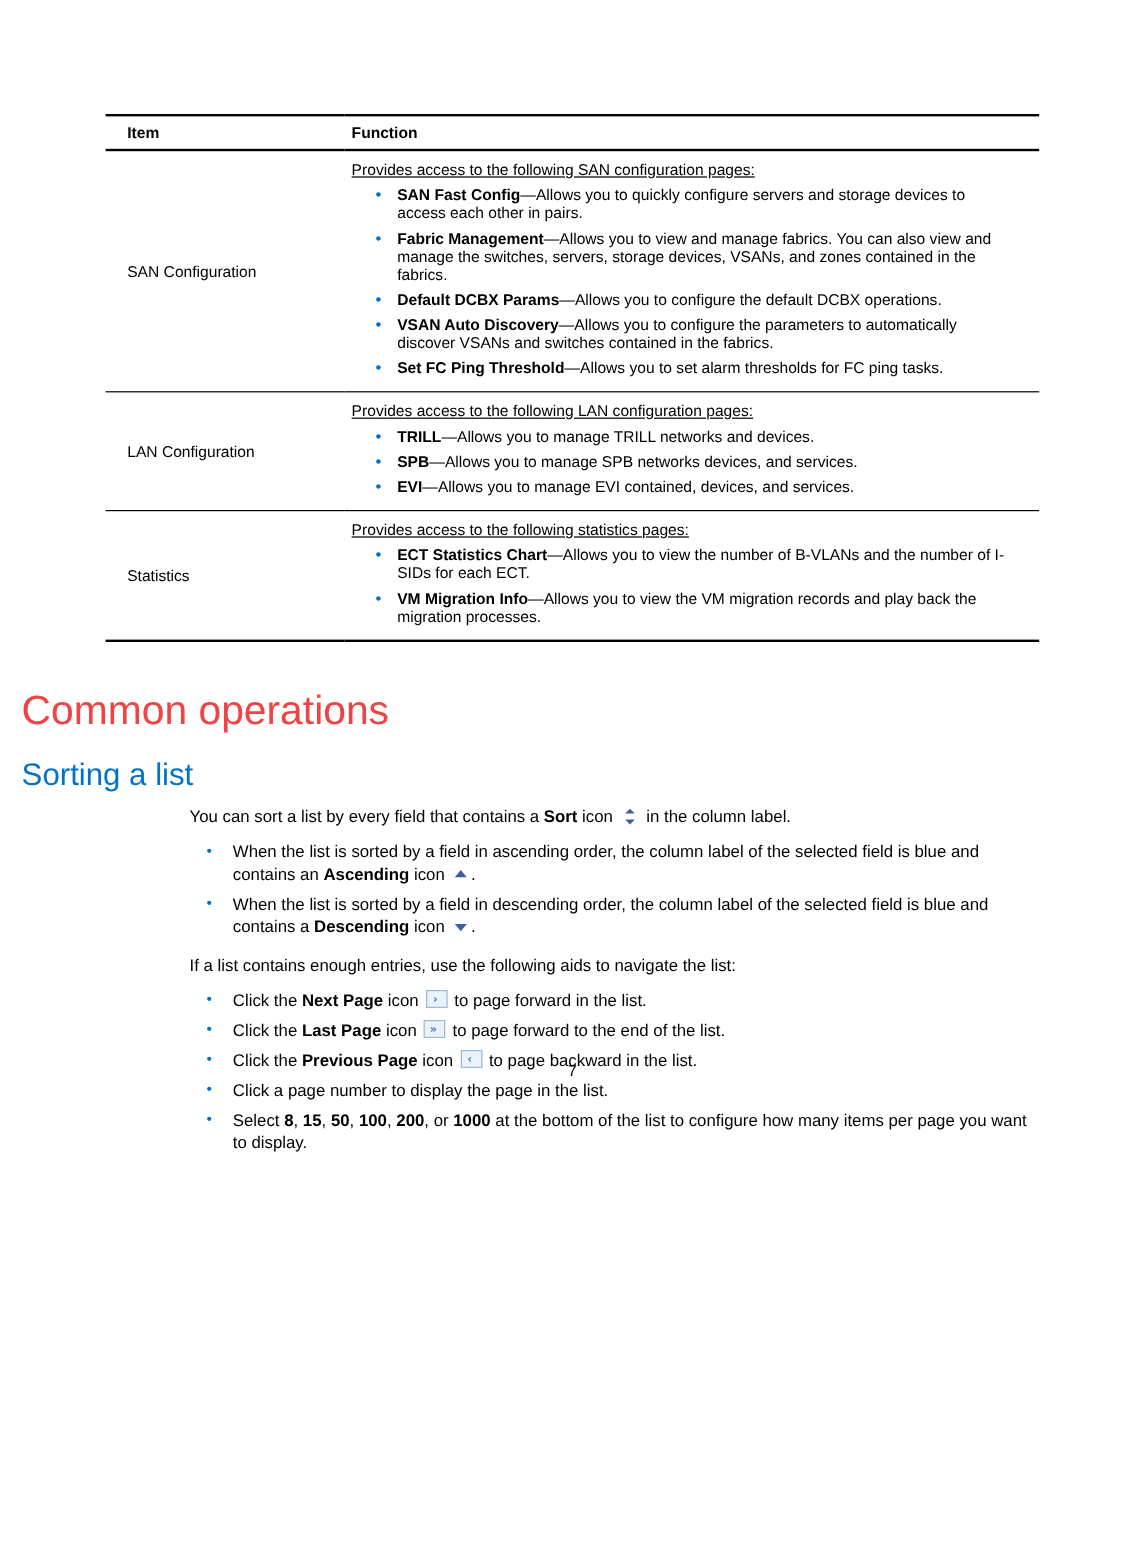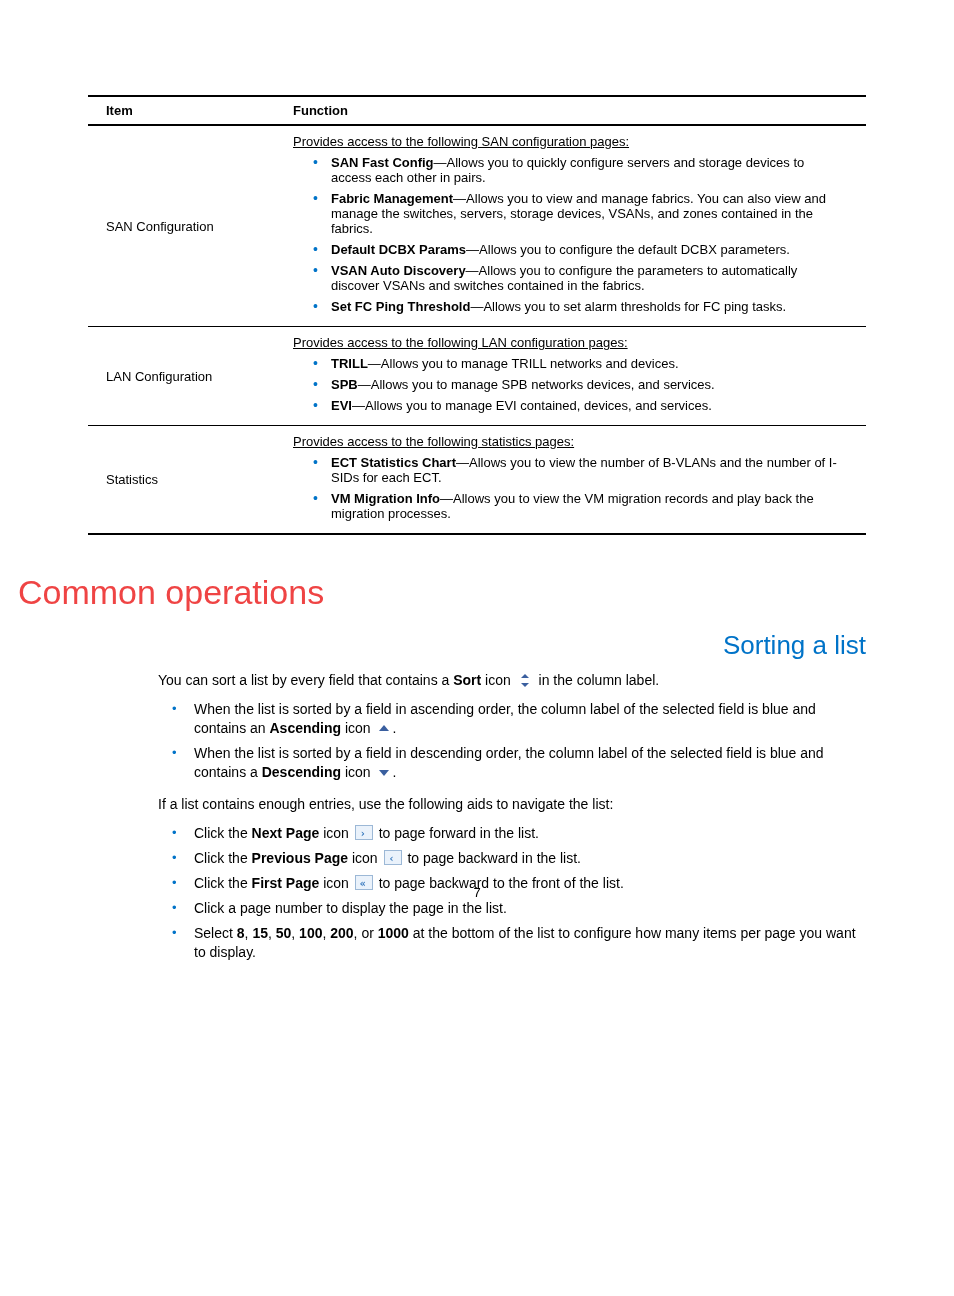--- a/index.html
+++ b/index.html
@@ -52,21 +52,20 @@
     color: #ef4444;
     font-weight: 300;
     font-size: 34px;
     margin: 38px 0 10px -70px;
   }
   h2 {
     color: #0073c8;
     font-weight: 300;
     font-size: 26px;
     margin: 18px 0 10px -70px;
-    text-align: right;
   }
   .body-text {
     font-size: 14px;
     margin: 0 0 10px 70px;
     line-height: 1.35;
   }
   ul.body-list {
     list-style: none;
     margin: 0 0 14px 70px;
     padding: 0;
@@ -158,21 +157,21 @@
       </tr>
     </thead>
     <tbody>
       <tr>
         <td class="item-cell">SAN Configuration</td>
         <td>
           <div class="intro">Provides access to the following SAN configuration pages:</div>
           <ul class="cell-list">
             <li><b>SAN Fast Config</b><span>—Allows you to quickly configure servers and storage devices to access each other in pairs.</span></li>
             <li><b>Fabric Management</b><span>—Allows you to view and manage fabrics. You can also view and manage the switches, servers, storage devices, VSANs, and zones contained in the fabrics.</span></li>
-            <li><b>Default DCBX Params</b><span>—Allows you to configure the default DCBX parameters.</span></li>
+            <li><b>Default DCBX Params</b><span>—Allows you to configure the default DCBX operations.</span></li>
             <li><b>VSAN Auto Discovery</b><span>—Allows you to configure the parameters to automatically discover VSANs and switches contained in the fabrics.</span></li>
             <li><b>Set FC Ping Threshold</b><span>—Allows you to set alarm thresholds for FC ping tasks.</span></li>
           </ul>
         </td>
       </tr>
       <tr>
         <td class="item-cell">LAN Configuration</td>
         <td>
           <div class="intro">Provides access to the following LAN configuration pages:</div>
           <ul class="cell-list">
@@ -213,24 +212,24 @@
   </ul>
 
 
   <p class="body-text">If a list contains enough entries, use the following aids to navigate the list:</p>
 
   <ul class="body-list">
     <li>
       <span>Click the </span><b>Next Page</b><span> icon </span><span class="icon-box"><span class="chev">›</span></span><span> to page forward in the list.</span>
     </li>
     <li>
+      <span>Click the </span><b>Last Page</b><span> icon </span><span class="icon-box"><span class="chev">»</span></span><span> to page forward to the end of the list.</span>
+    </li>
+    <li>
       <span>Click the </span><b>Previous Page</b><span> icon </span><span class="icon-box"><span class="chev">‹</span></span><span> to page backward in the list.</span>
-    </li>
-    <li>
-      <span>Click the </span><b>First Page</b><span> icon </span><span class="icon-box"><span class="chev">«</span></span><span> to page backward to the front of the list.</span>
     </li>
     <li>Click a page number to display the page in the list.</li>
     <li>
       <span>Select </span><b>8</b><span>, </span><b>15</b><span>, </span><b>50</b><span>, </span><b>100</b><span>, </span><b>200</b><span>, or </span><b>1000</b><span> at the bottom of the list to configure how many items per page you want to display.</span>
     </li>
   </ul>
 
   <div class="page-num">7</div>
 </div>
 

